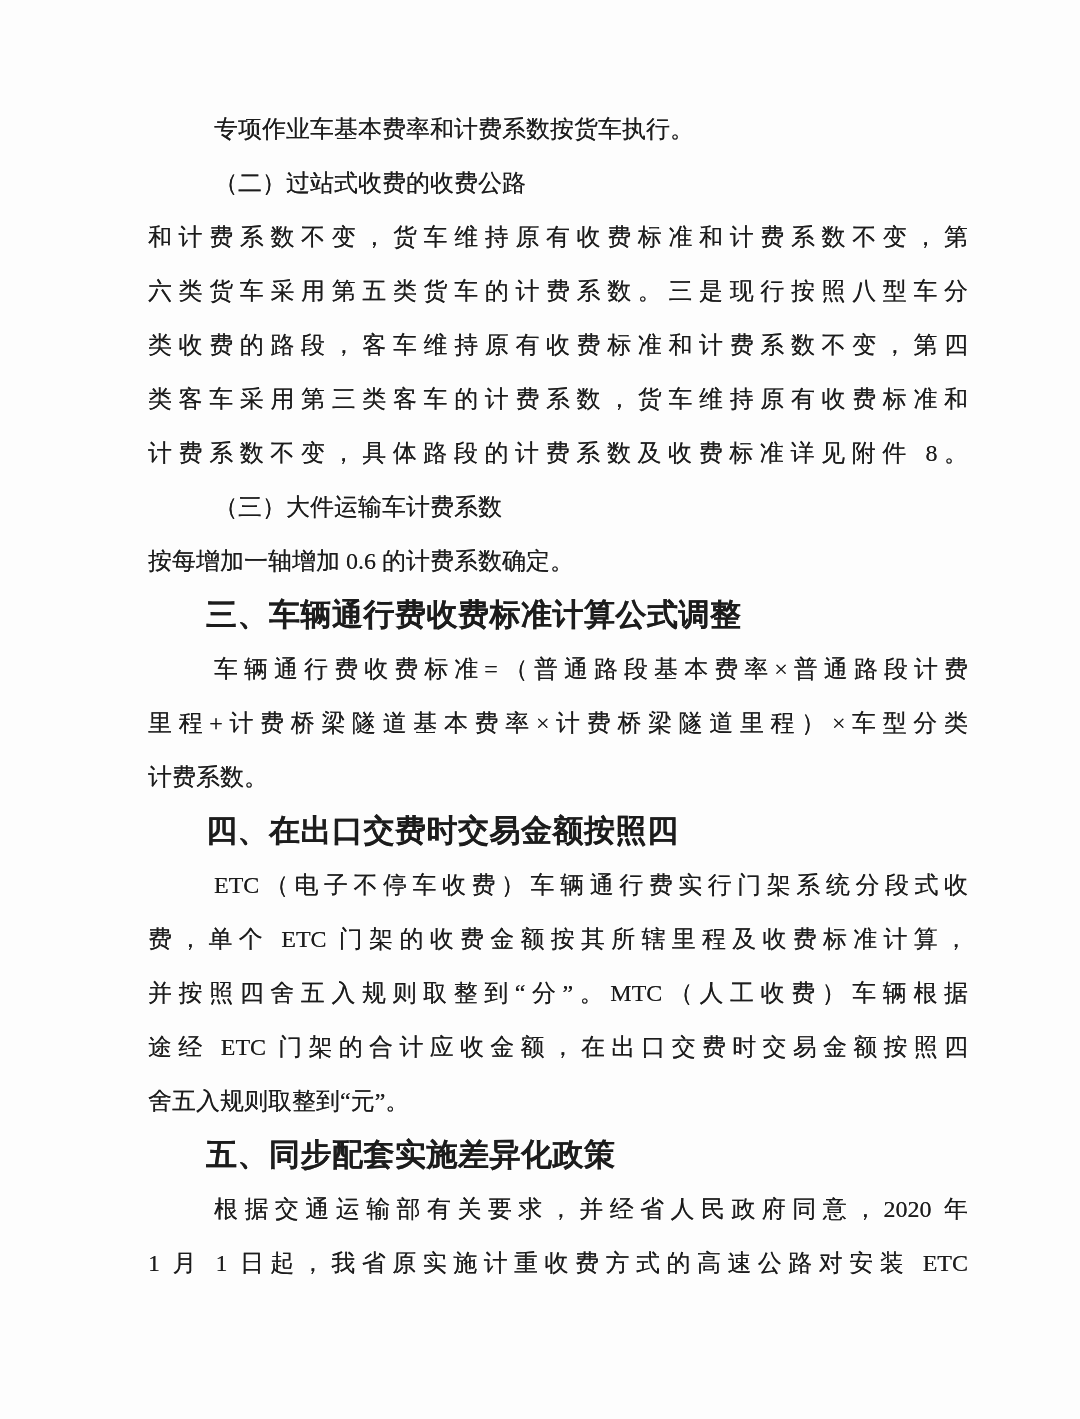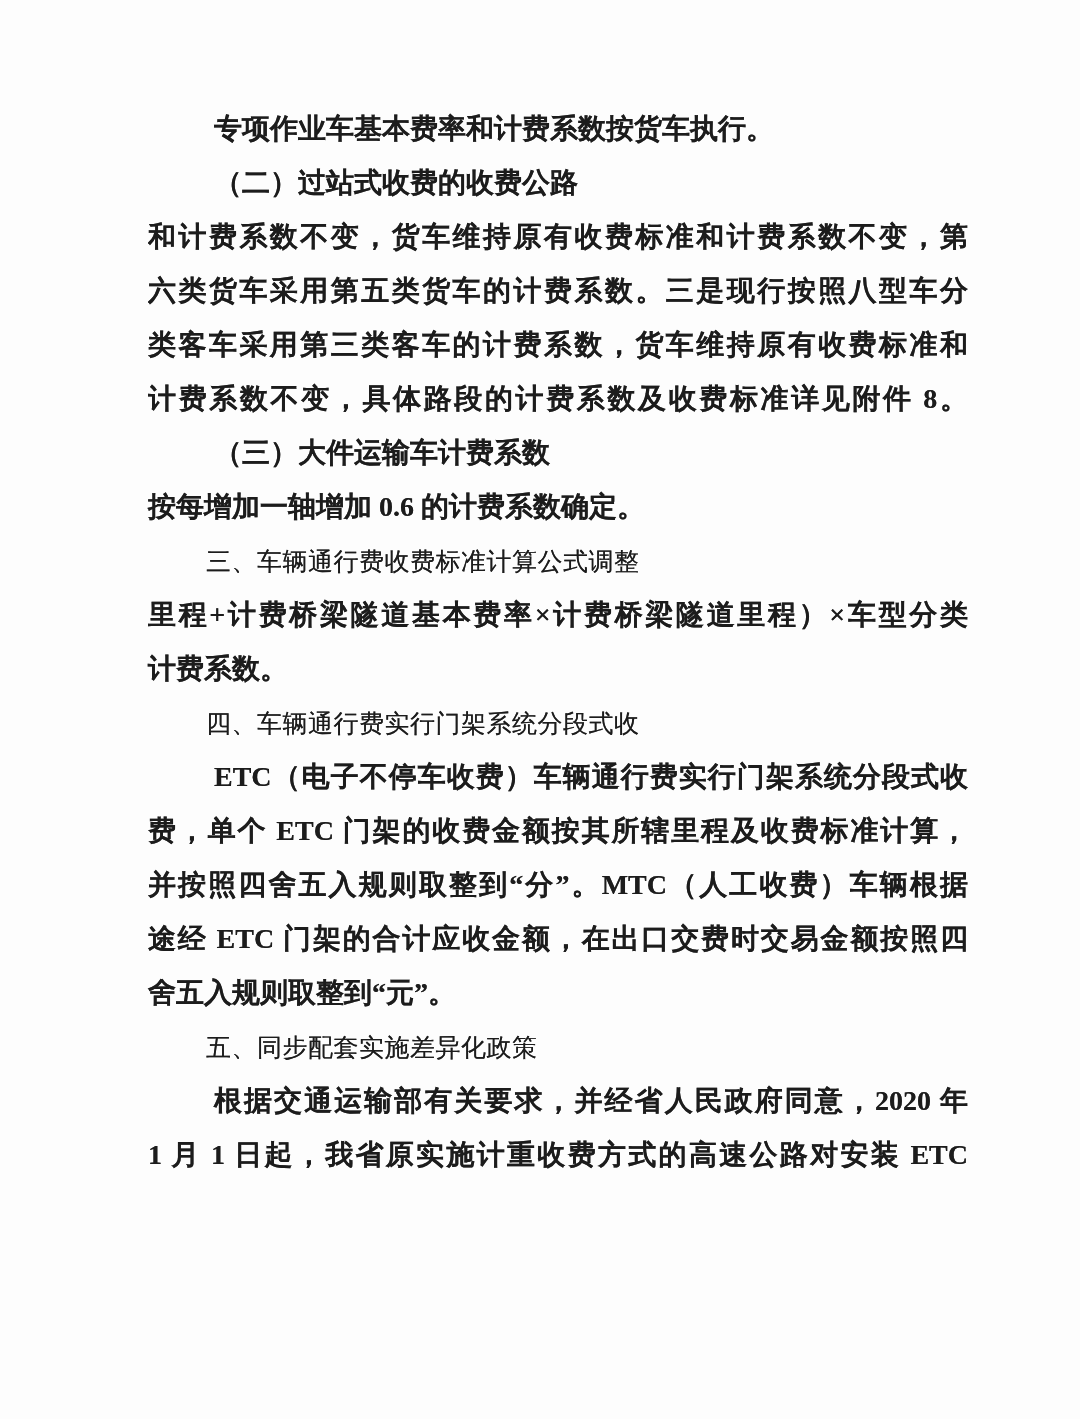--- a/index.html
+++ b/index.html
@@ -17,64 +17,65 @@
   }
   .textblock {
     position: absolute;
     left: 148px;
     top: 102px;
     width: 820px;
   }
   .line {
     height: 54px;
     line-height: 54px;
-    font-size: 28px;
+    font-size: 24px;
     letter-spacing: 0px;
     color: #1c1c1c;
     white-space: nowrap;
     overflow: visible;
     text-shadow: 0 0 0.5px rgba(25,25,25,0.75);
-    font-weight: bold;
   }
   .line.fill {
     white-space: normal;
     text-align: justify;
     text-align-last: justify;
     overflow: hidden;
   }
   .line.indent {
     padding-left: 66px;
   }
   .line.heading {
     font-family: "Liberation Sans", sans-serif;
-    font-weight: 400;
-    font-size: 25px;
+    font-weight: 700;
+    font-size: 31px;
     letter-spacing: 0.5px;
   }
   .line.heading.indent {
     padding-left: 58px;
   }
 </style>
 </head>
 <body>
 
 <div class="page">
   <main class="textblock" id="textblock">
       <div class="line indent">专项作业车基本费率和计费系数按货车执行。</div>
       <div class="line indent">（二）过站式收费的收费公路</div>
       <div class="line fill">和计费系数不变，货车维持原有收费标准和计费系数不变，第</div>
       <div class="line fill">六类货车采用第五类货车的计费系数。三是现行按照八型车分</div>
+      <div class="line fill">类收费的路段，客车维持原有收费标准和计费系数不变，第四</div>
       <div class="line fill">类客车采用第三类客车的计费系数，货车维持原有收费标准和</div>
       <div class="line fill">计费系数不变，具体路段的计费系数及收费标准详见附件 8。</div>
       <div class="line indent">（三）大件运输车计费系数</div>
       <div class="line">按每增加一轴增加 0.6 的计费系数确定。</div>
       <div class="line indent heading">三、车辆通行费收费标准计算公式调整</div>
+      <div class="line fill indent">车辆通行费收费标准=（普通路段基本费率×普通路段计费</div>
       <div class="line fill">里程+计费桥梁隧道基本费率×计费桥梁隧道里程）×车型分类</div>
       <div class="line">计费系数。</div>
-      <div class="line indent heading">四、车辆通行费实行门架系统分段式收</div>
+      <div class="line indent heading">四、在出口交费时交易金额按照四</div>
       <div class="line fill indent">ETC（电子不停车收费）车辆通行费实行门架系统分段式收</div>
       <div class="line fill">费，单个 ETC 门架的收费金额按其所辖里程及收费标准计算，</div>
       <div class="line fill">并按照四舍五入规则取整到“分”。MTC（人工收费）车辆根据</div>
       <div class="line fill">途经 ETC 门架的合计应收金额，在出口交费时交易金额按照四</div>
       <div class="line">舍五入规则取整到“元”。</div>
       <div class="line indent heading">五、同步配套实施差异化政策</div>
       <div class="line fill indent">根据交通运输部有关要求，并经省人民政府同意，2020 年</div>
       <div class="line fill">1 月 1 日起，我省原实施计重收费方式的高速公路对安装 ETC</div>
     </main>
 </div>

